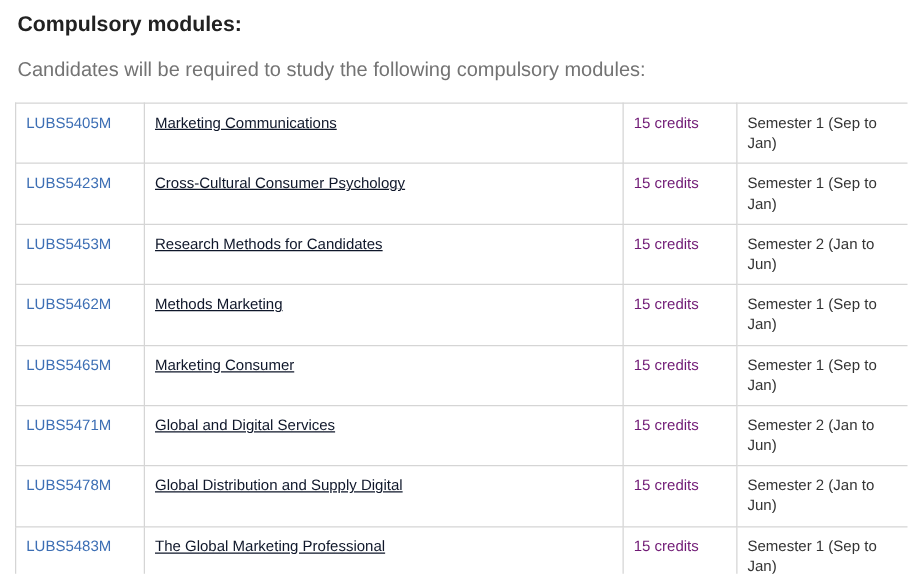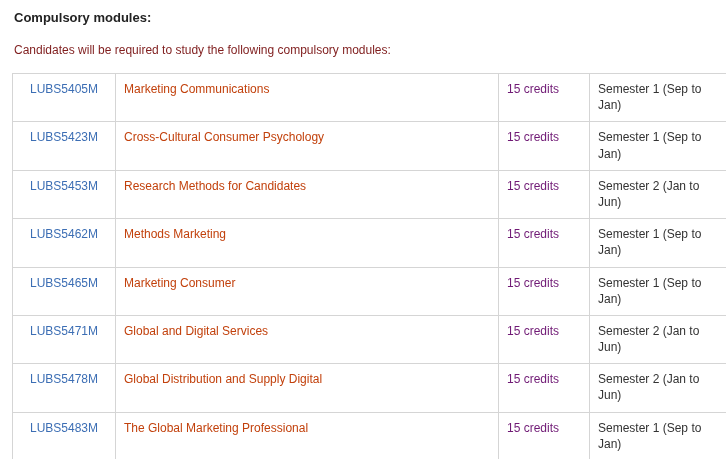--- a/index.html
+++ b/index.html
@@ -14,55 +14,55 @@
     font-size: 12px;
     color: #333333;
     overflow: hidden;
   }
   .page {
     padding: 10px 12px 0 12px;
     box-sizing: border-box;
     width: 726px;
   }
   .section-heading {
-    font-size: 13px;
+    font-size: 17px;
     font-weight: bold;
     color: #222222;
     margin: 0 0 18px 2px;
   }
   .intro-text {
-    font-size: 12px;
-    color: #7f1d1d;
+    font-size: 16px;
+    color: #737373;
     margin: 0 0 16px 2px;
   }
   table.modules {
     border-collapse: collapse;
     width: 700px;
     table-layout: fixed;
     font-size: 12px;
   }
   table.modules td {
     border: 1px solid #d5d5d5;
     padding: 7px 8px 8px 8px;
     vertical-align: top;
     line-height: 1.35;
     background: #ffffff;
   }
   td.code {
     width: 86px;
     white-space: nowrap;
-    text-align: center;
   }
   td.code a {
     color: #3c6eb4;
     text-decoration: none;
   }
   td.title {
     width: 366px;
-    color: #c2410c;
+    color: #0f172a;
+    text-decoration: underline;
   }
   td.credits {
     width: 74px;
     white-space: nowrap;
     color: #701a75;
   }
   td.semester {
     width: 122px;
     color: #333333;
   }

